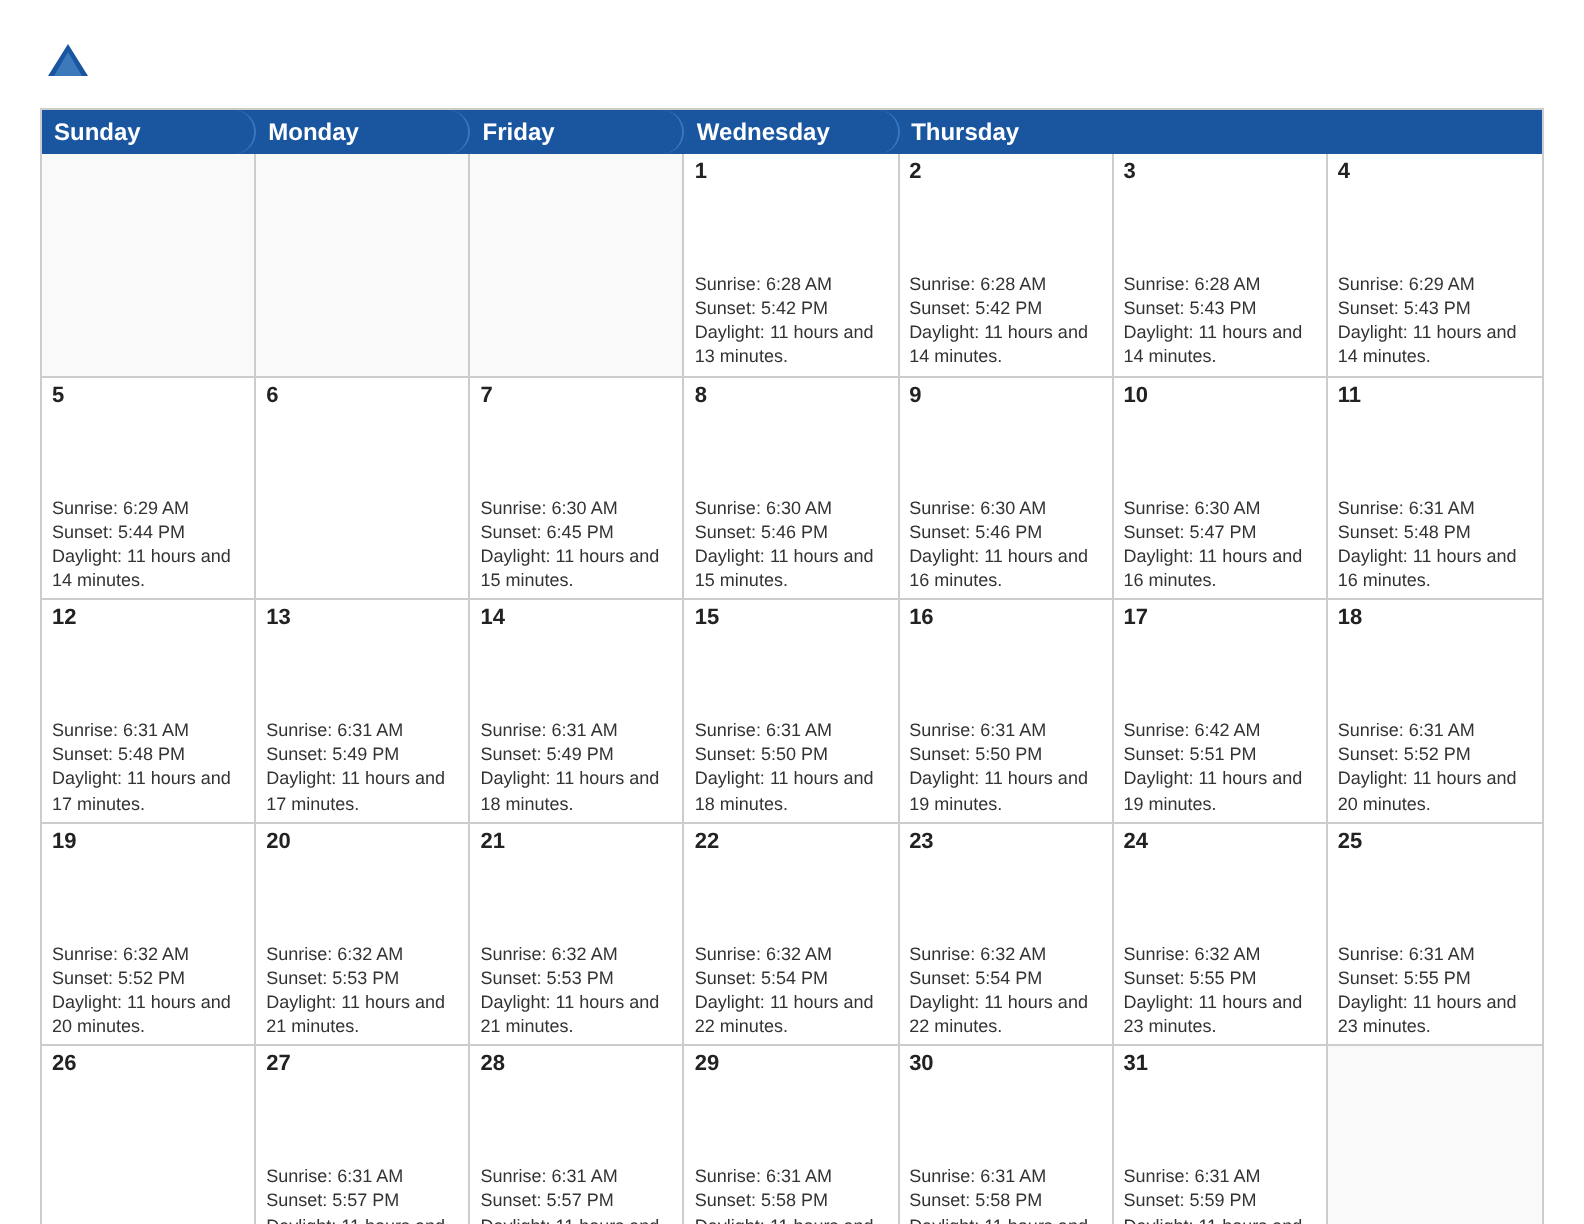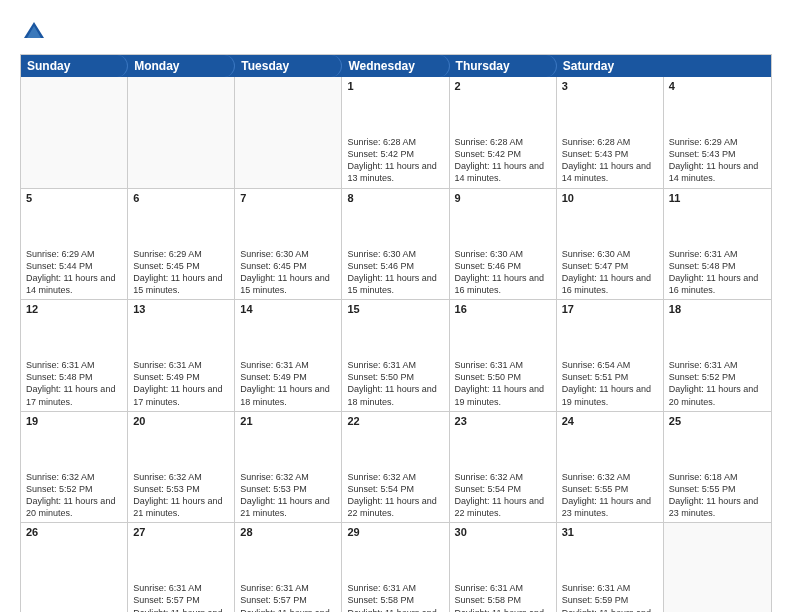--- a/index.html
+++ b/index.html
@@ -135,24 +135,23 @@
     <div class="title-block">
       <div class="title-month"></div>
       <div class="title-location"></div>
     </div>
   </div>
 
   <div class="calendar">
     <div class="day-headers">
     <div class="day-header">Sunday</div>
         <div class="day-header">Monday</div>
-        <div class="day-header">Tuesday</div>
+        <div class="day-header">Friday</div>
         <div class="day-header">Wednesday</div>
         <div class="day-header">Thursday</div>
-        <div class="day-header">Saturday</div>
       </div>
     <div class="weeks">
     <div class="week-row">
           <div class="day-cell empty"></div>
           <div class="day-cell empty"></div>
           <div class="day-cell empty"></div>
           <div class="day-cell">
             <div class="day-number">1</div>
             <div class="day-info">Sunrise: 6:28 AM
 Sunset: 5:42 PM
@@ -184,24 +183,20 @@
         <div class="week-row">
           <div class="day-cell">
             <div class="day-number">5</div>
             <div class="day-info">Sunrise: 6:29 AM
 Sunset: 5:44 PM
 Daylight: 11 hours
 and 14 minutes.</div>
           </div>
           <div class="day-cell">
             <div class="day-number">6</div>
-            <div class="day-info">Sunrise: 6:29 AM
-Sunset: 5:45 PM
-Daylight: 11 hours
-and 15 minutes.</div>
           </div>
           <div class="day-cell">
             <div class="day-number">7</div>
             <div class="day-info">Sunrise: 6:30 AM
 Sunset: 6:45 PM
 Daylight: 11 hours
 and 15 minutes.</div>
           </div>
           <div class="day-cell">
             <div class="day-number">8</div>
@@ -263,21 +258,21 @@
           </div>
           <div class="day-cell">
             <div class="day-number">16</div>
             <div class="day-info">Sunrise: 6:31 AM
 Sunset: 5:50 PM
 Daylight: 11 hours
 and 19 minutes.</div>
           </div>
           <div class="day-cell">
             <div class="day-number">17</div>
-            <div class="day-info">Sunrise: 6:54 AM
+            <div class="day-info">Sunrise: 6:42 AM
 Sunset: 5:51 PM
 Daylight: 11 hours
 and 19 minutes.</div>
           </div>
           <div class="day-cell">
             <div class="day-number">18</div>
             <div class="day-info">Sunrise: 6:31 AM
 Sunset: 5:52 PM
 Daylight: 11 hours
 and 20 minutes.</div>
@@ -321,21 +316,21 @@
           </div>
           <div class="day-cell">
             <div class="day-number">24</div>
             <div class="day-info">Sunrise: 6:32 AM
 Sunset: 5:55 PM
 Daylight: 11 hours
 and 23 minutes.</div>
           </div>
           <div class="day-cell">
             <div class="day-number">25</div>
-            <div class="day-info">Sunrise: 6:18 AM
+            <div class="day-info">Sunrise: 6:31 AM
 Sunset: 5:55 PM
 Daylight: 11 hours
 and 23 minutes.</div>
           </div>
         </div>
         <div class="week-row">
           <div class="day-cell">
             <div class="day-number">26</div>
           </div>
           <div class="day-cell">

